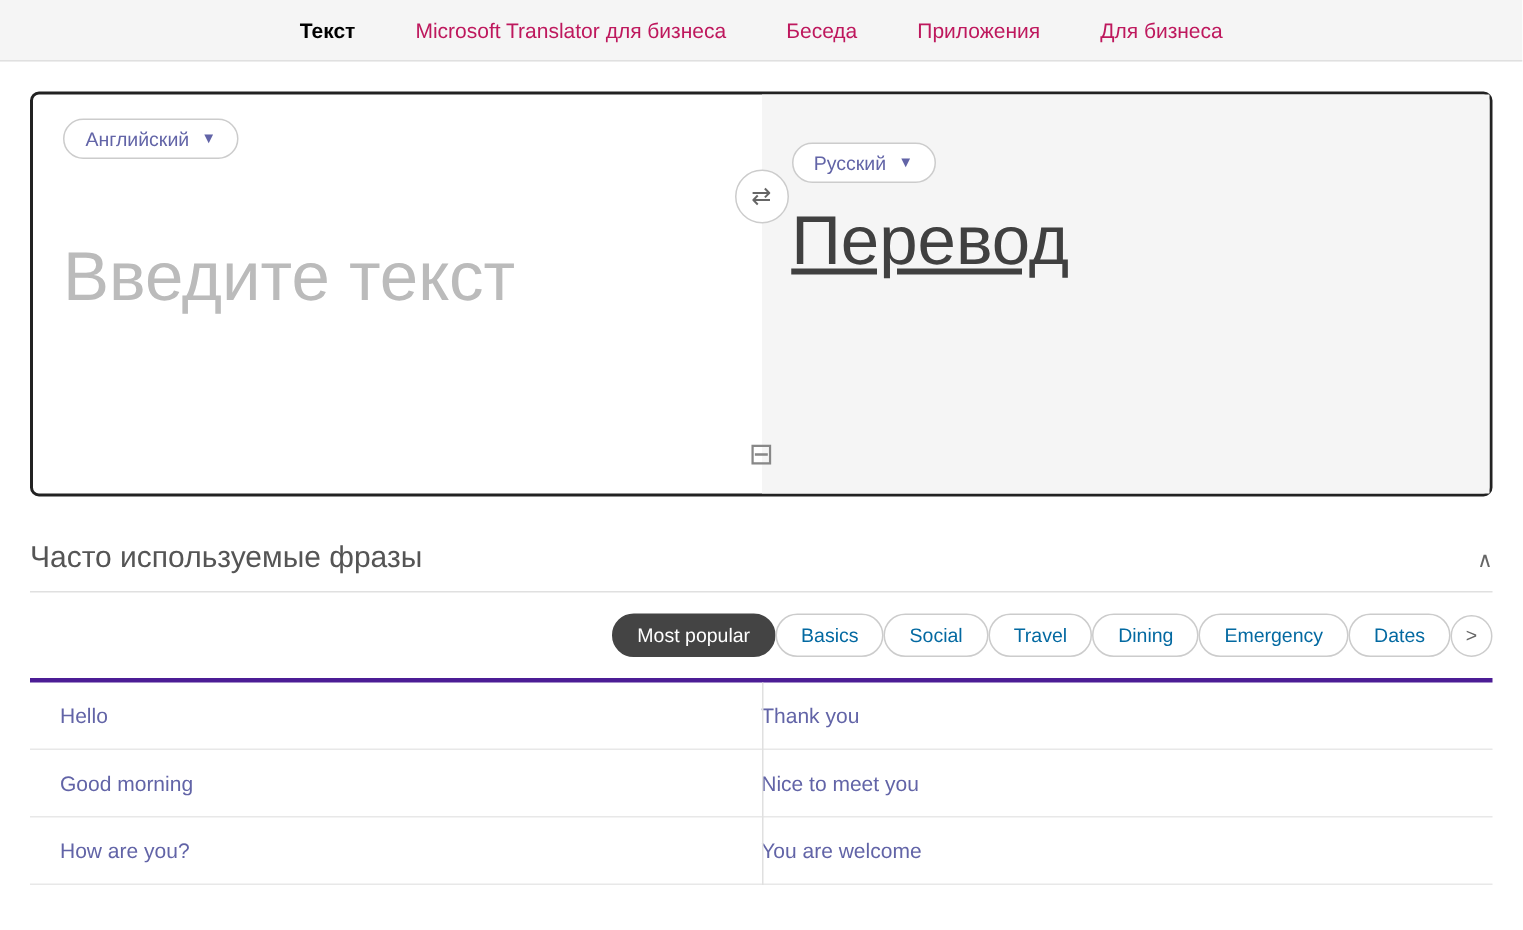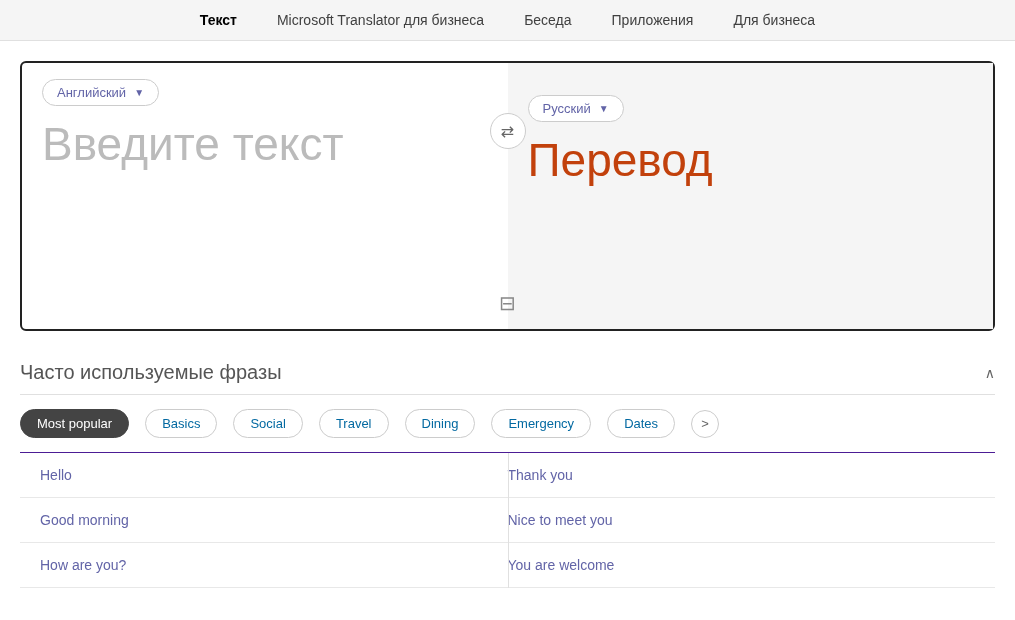--- a/index.html
+++ b/index.html
@@ -16,21 +16,21 @@
       display: flex;
       align-items: flex-start;
       justify-content: center;
       gap: 40px;
       padding: 12px 0;
       background: #f5f5f5;
       border-bottom: 1px solid #e0e0e0;
     }
     .top-nav a {
       text-decoration: none;
-      color: #404040;
+      color: #be185d;
       font-size: 14px;
       cursor: pointer;
     }
     .top-nav a.active {
       font-weight: 700;
       color: #000;
     }
 
     
     .main-content {
@@ -81,27 +81,29 @@
     .lang-selector .arrow {
       font-size: 10px;
       color: #6264a7;
     }
 
     .placeholder-text {
       font-size: 46px;
       color: #bbb;
       line-height: 1.15;
       font-weight: 400;
+      margin-top: 40px;
     }
 
     .translation-text {
       font-size: 46px;
-      color: #c2410c;
+      color: #404040;
       line-height: 1.15;
       font-weight: 400;
+      text-decoration: underline;
     }
 
     
     .swap-btn {
       position: absolute;
       left: 50%;
       top: 50px;
       transform: translateX(-50%);
       width: 36px;
       height: 36px;
@@ -150,23 +152,24 @@
     .collapse-icon {
       font-size: 14px;
       color: #666;
       cursor: pointer;
     }
 
     
     .category-pills {
       display: flex;
       align-items: center;
-      gap: 16px;
+      gap: 0;
       padding: 14px 0;
-      border-bottom: 1px solid #4c1d95;
+      border-bottom: 3px solid #4c1d95;
+      justify-content: flex-end;
     }
 
     .pill {
       border: 1px solid #ccc;
       border-radius: 20px;
       padding: 6px 16px;
       font-size: 13px;
       color: #0369a1;
       cursor: pointer;
       background: #fff;

